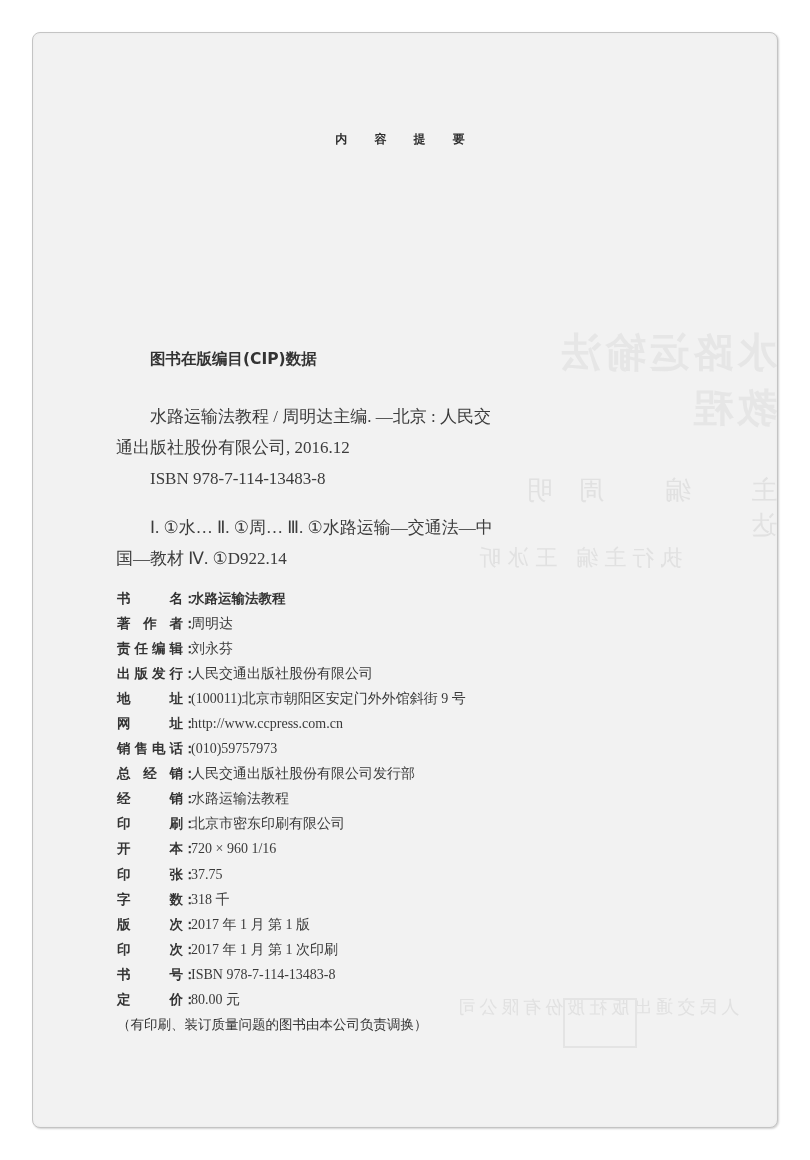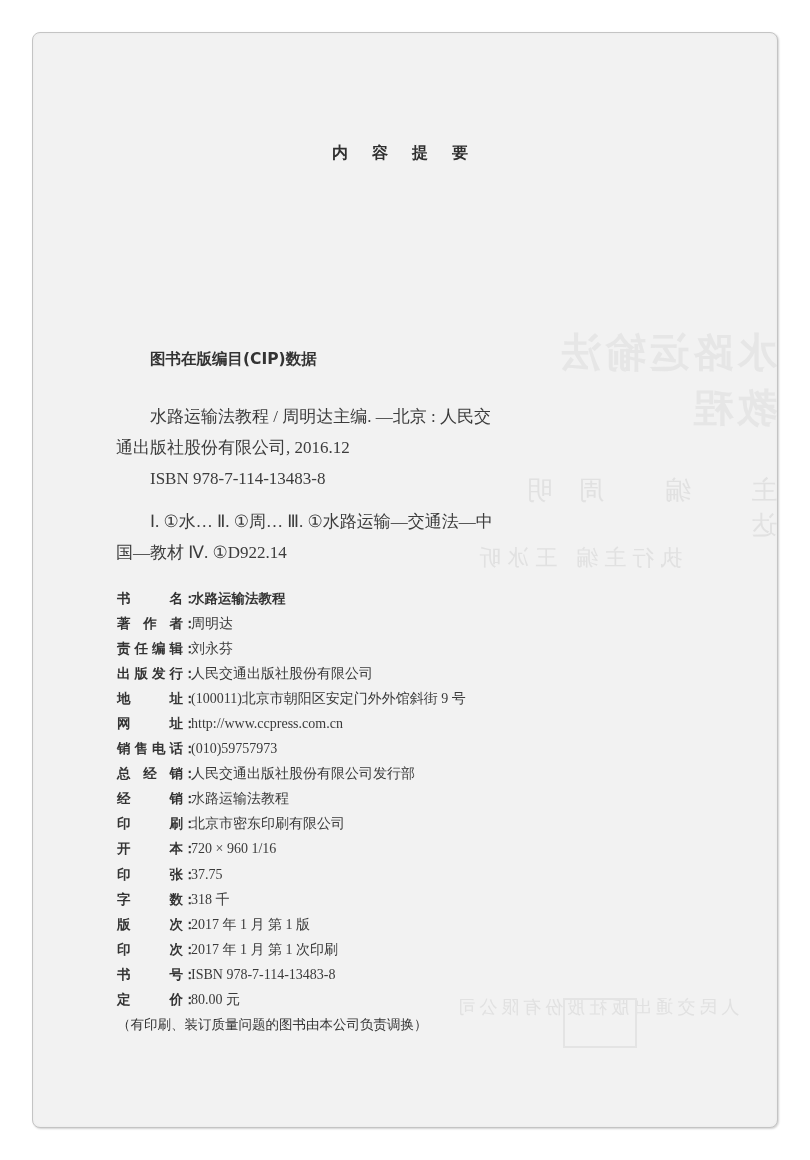--- a/index.html
+++ b/index.html
@@ -75,25 +75,25 @@
       position: absolute;
       left: 0;
       top: 0;
       width: 100%;
       height: 100%;
     }
     .summary-title {
       position: absolute;
       left: 0;
       width: 100%;
-      top: 110px;
+      top: 98px;
       text-align: center;
-      font-family: Liberation Serif, serif;
-      font-weight: bold;
-      font-size: 16px;
+      font-family: Liberation Mono, monospace;
+      font-weight: bold;
+      font-size: 12px;
       letter-spacing: 10px;
       color: #2f2f2f;
     }
     .summary-body {
       position: absolute;
       left: 83px;
       top: 140px;
       width: 600px;
       font-size: 17px;
       line-height: 29px;
@@ -122,21 +122,21 @@
       width: 470px;
       font-family: "Liberation Serif", serif;
       font-size: 17px;
       color: #3c3c3c;
     }
     .cip-line {
       line-height: 31px;
       white-space: nowrap;
     }
     .cip-indent { padding-left: 34px; }
-    .cip-gap { margin-top: 12px; }
+    .cip-gap { margin-top: 18px; }
     .cip-gap2 { margin-top: 14px; }
     .details {
       position: absolute;
       left: 84px;
       top: 553px;
       font-size: 13.5px;
       color: #3a3a3a;
       font-family: "DejaVu Sans", sans-serif;
     }
     .row {

